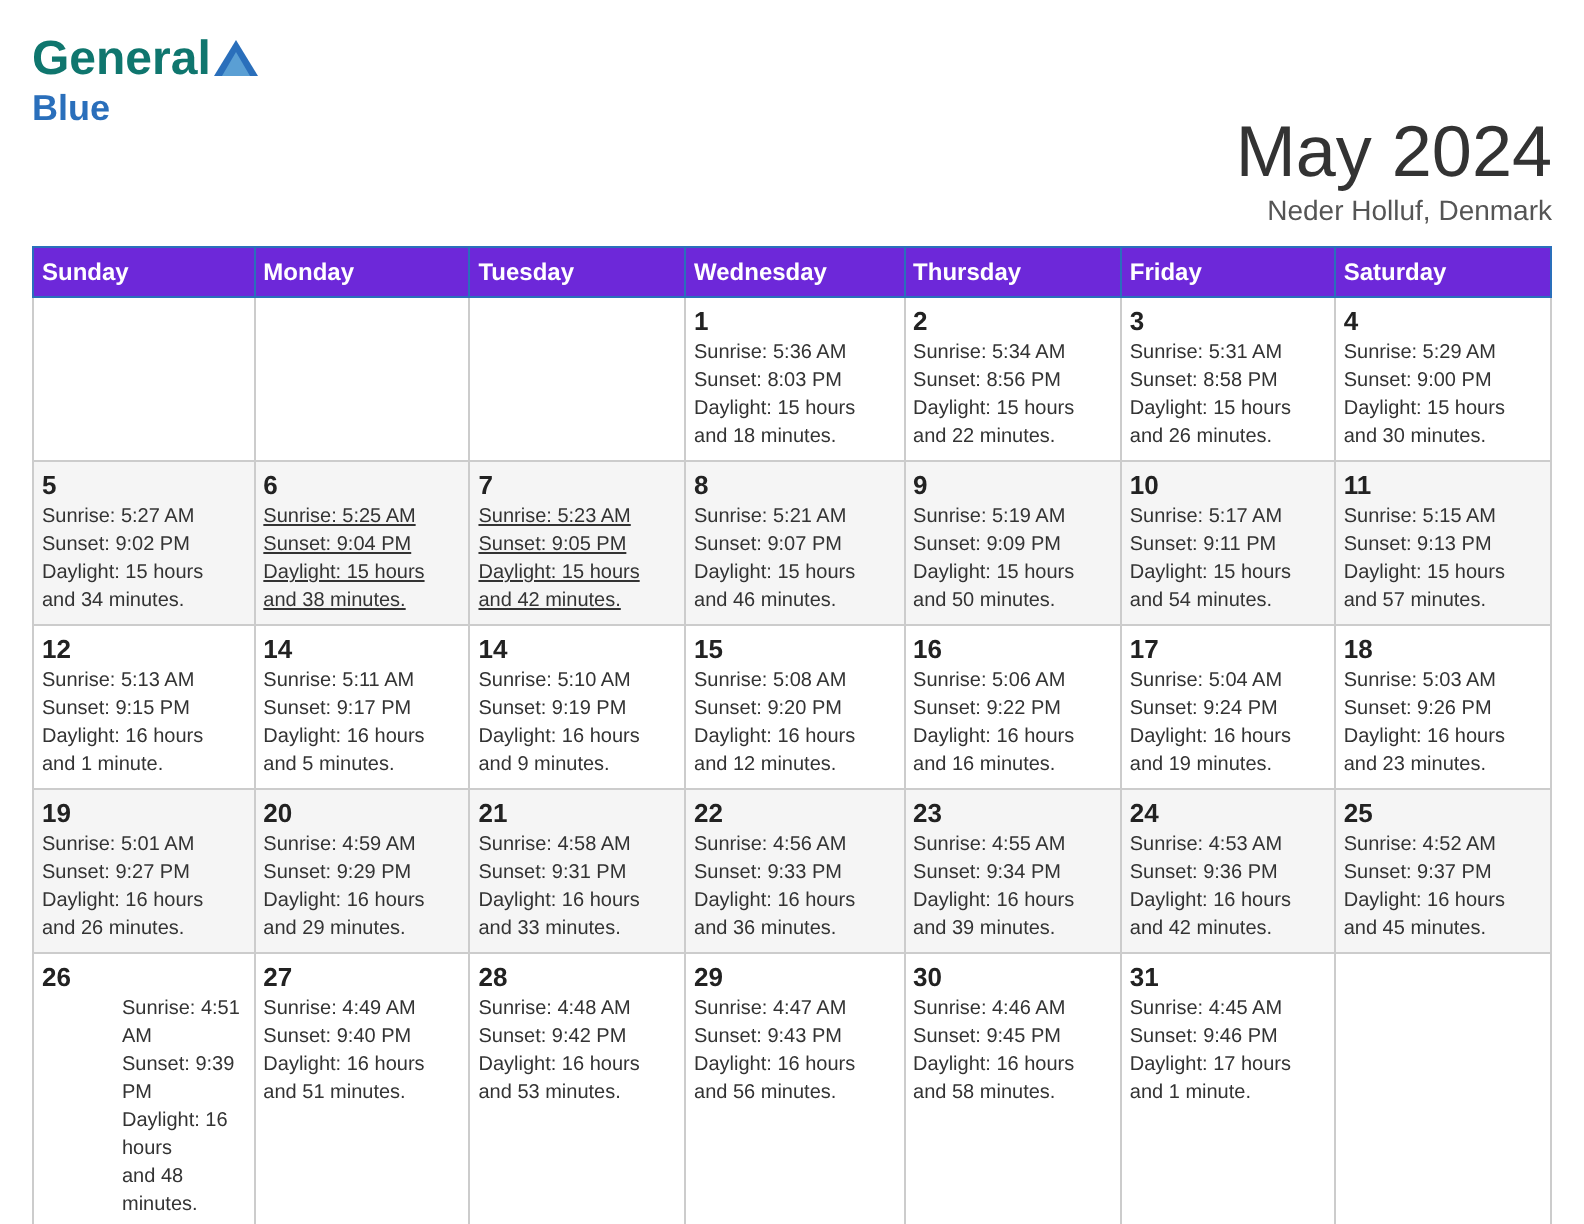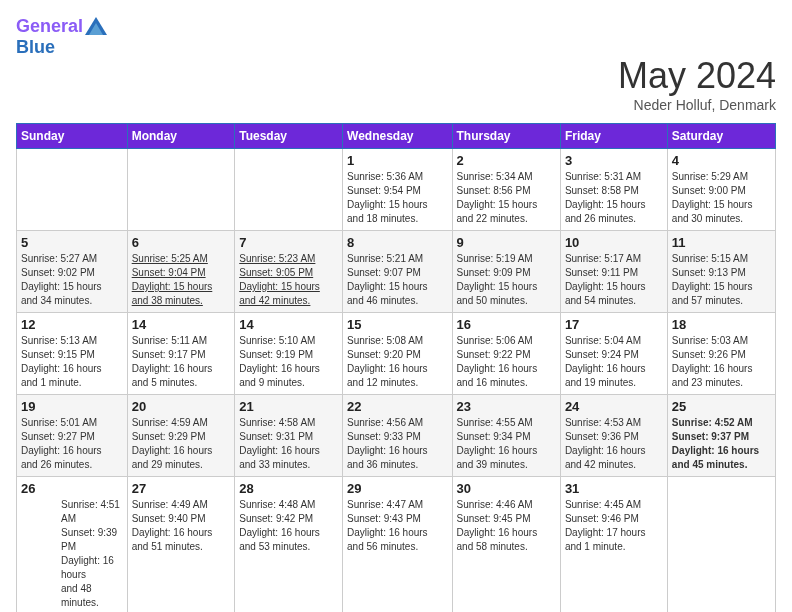--- a/index.html
+++ b/index.html
@@ -77,21 +77,21 @@
     .empty-cell {
       background: #f9f9f9;
     }
   </style>
 </head>
 <body>
 
 <div class="header">
   <div class="logo">
     <div class="logo-row">
-      <span style="font-size:18px;font-weight:bold;color:#8b5cf6;">General</span>
+      <span style="font-size:24px;font-weight:bold;color:#0f766e;">General</span>
       <svg width="22" height="18" viewBox="0 0 22 18" style="margin-left:2px;margin-top:-2px;">
         <polygon points="0,18 11,0 22,18" fill="#2a6fbb"></polygon>
         <polygon points="4,18 11,6 18,18" fill="#5a9fd4"></polygon>
       </svg>
     </div>
     <div>
       <span style="font-size:18px;font-weight:bold;color:#2a6fbb;">Blue</span>
     </div>
   </div>
   <div class="title-block">
@@ -113,21 +113,21 @@
     </tr>
   </thead>
   <tbody id="calendar-body">
   <tr>
         <td class="empty-cell"></td>
         <td class="empty-cell"></td>
         <td class="empty-cell"></td>
         <td>
           <div class="cell-day">1</div>
           <div class="cell-info" style="white-space: pre-line;">Sunrise: 5:36 AM
-Sunset: 9:54 PM
+Sunset: 8:03 PM
 Daylight: 15 hours
 and 18 minutes.</div>
         </td>
         <td>
           <div class="cell-day">2</div>
           <div class="cell-info" style="white-space: pre-line;">Sunrise: 5:34 AM
 Sunset: 8:56 PM
 Daylight: 15 hours
 and 22 minutes.</div>
         </td>
@@ -286,21 +286,21 @@
         </td>
         <td>
           <div class="cell-day">24</div>
           <div class="cell-info" style="white-space: pre-line;">Sunrise: 4:53 AM
 Sunset: 9:36 PM
 Daylight: 16 hours
 and 42 minutes.</div>
         </td>
         <td>
           <div class="cell-day">25</div>
-          <div class="cell-info" style="white-space: pre-line; font-weight: bold;">Sunrise: 4:52 AM
+          <div class="cell-info" style="white-space: pre-line;">Sunrise: 4:52 AM
 Sunset: 9:37 PM
 Daylight: 16 hours
 and 45 minutes.</div>
         </td>
       </tr>
       <tr>
         <td>
           <div class="cell-day">26</div>
           <div class="cell-info" style="white-space: pre-line; margin-left: 40px;">Sunrise: 4:51 AM
 Sunset: 9:39 PM

